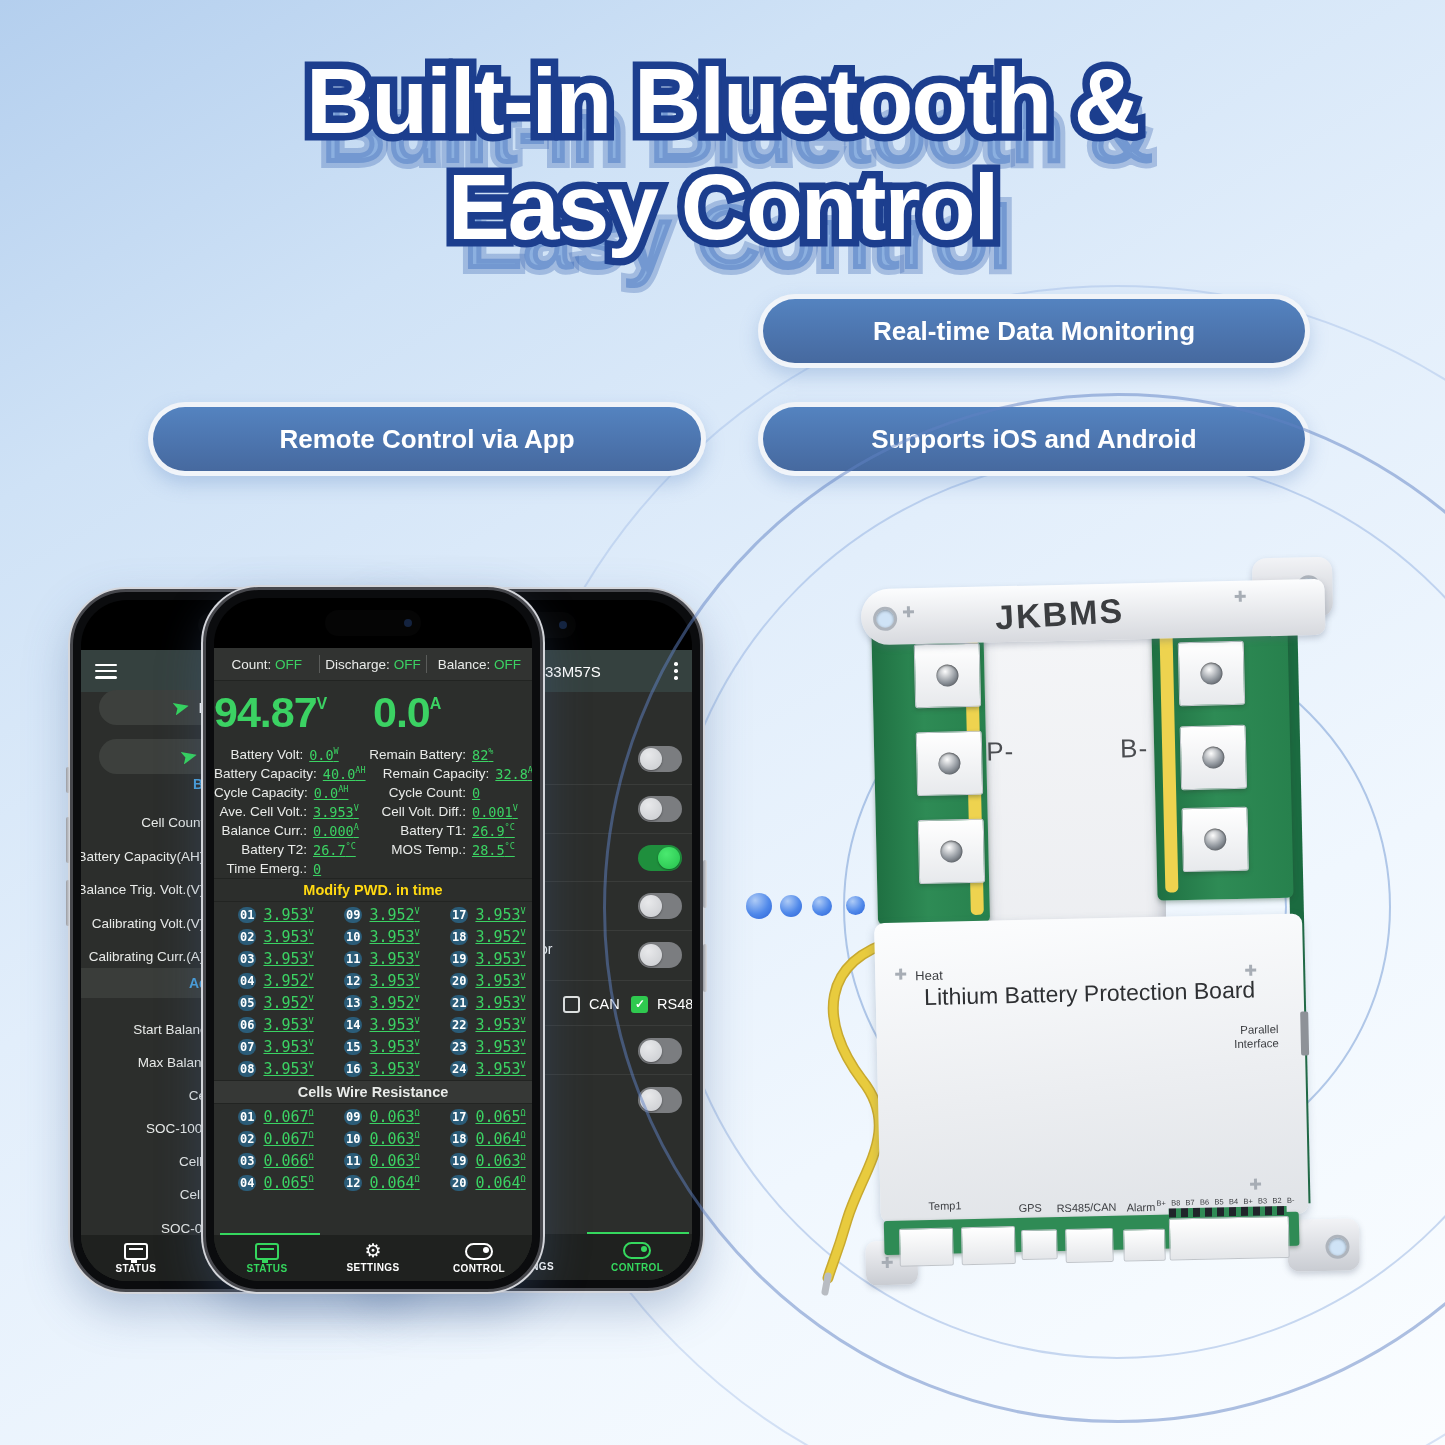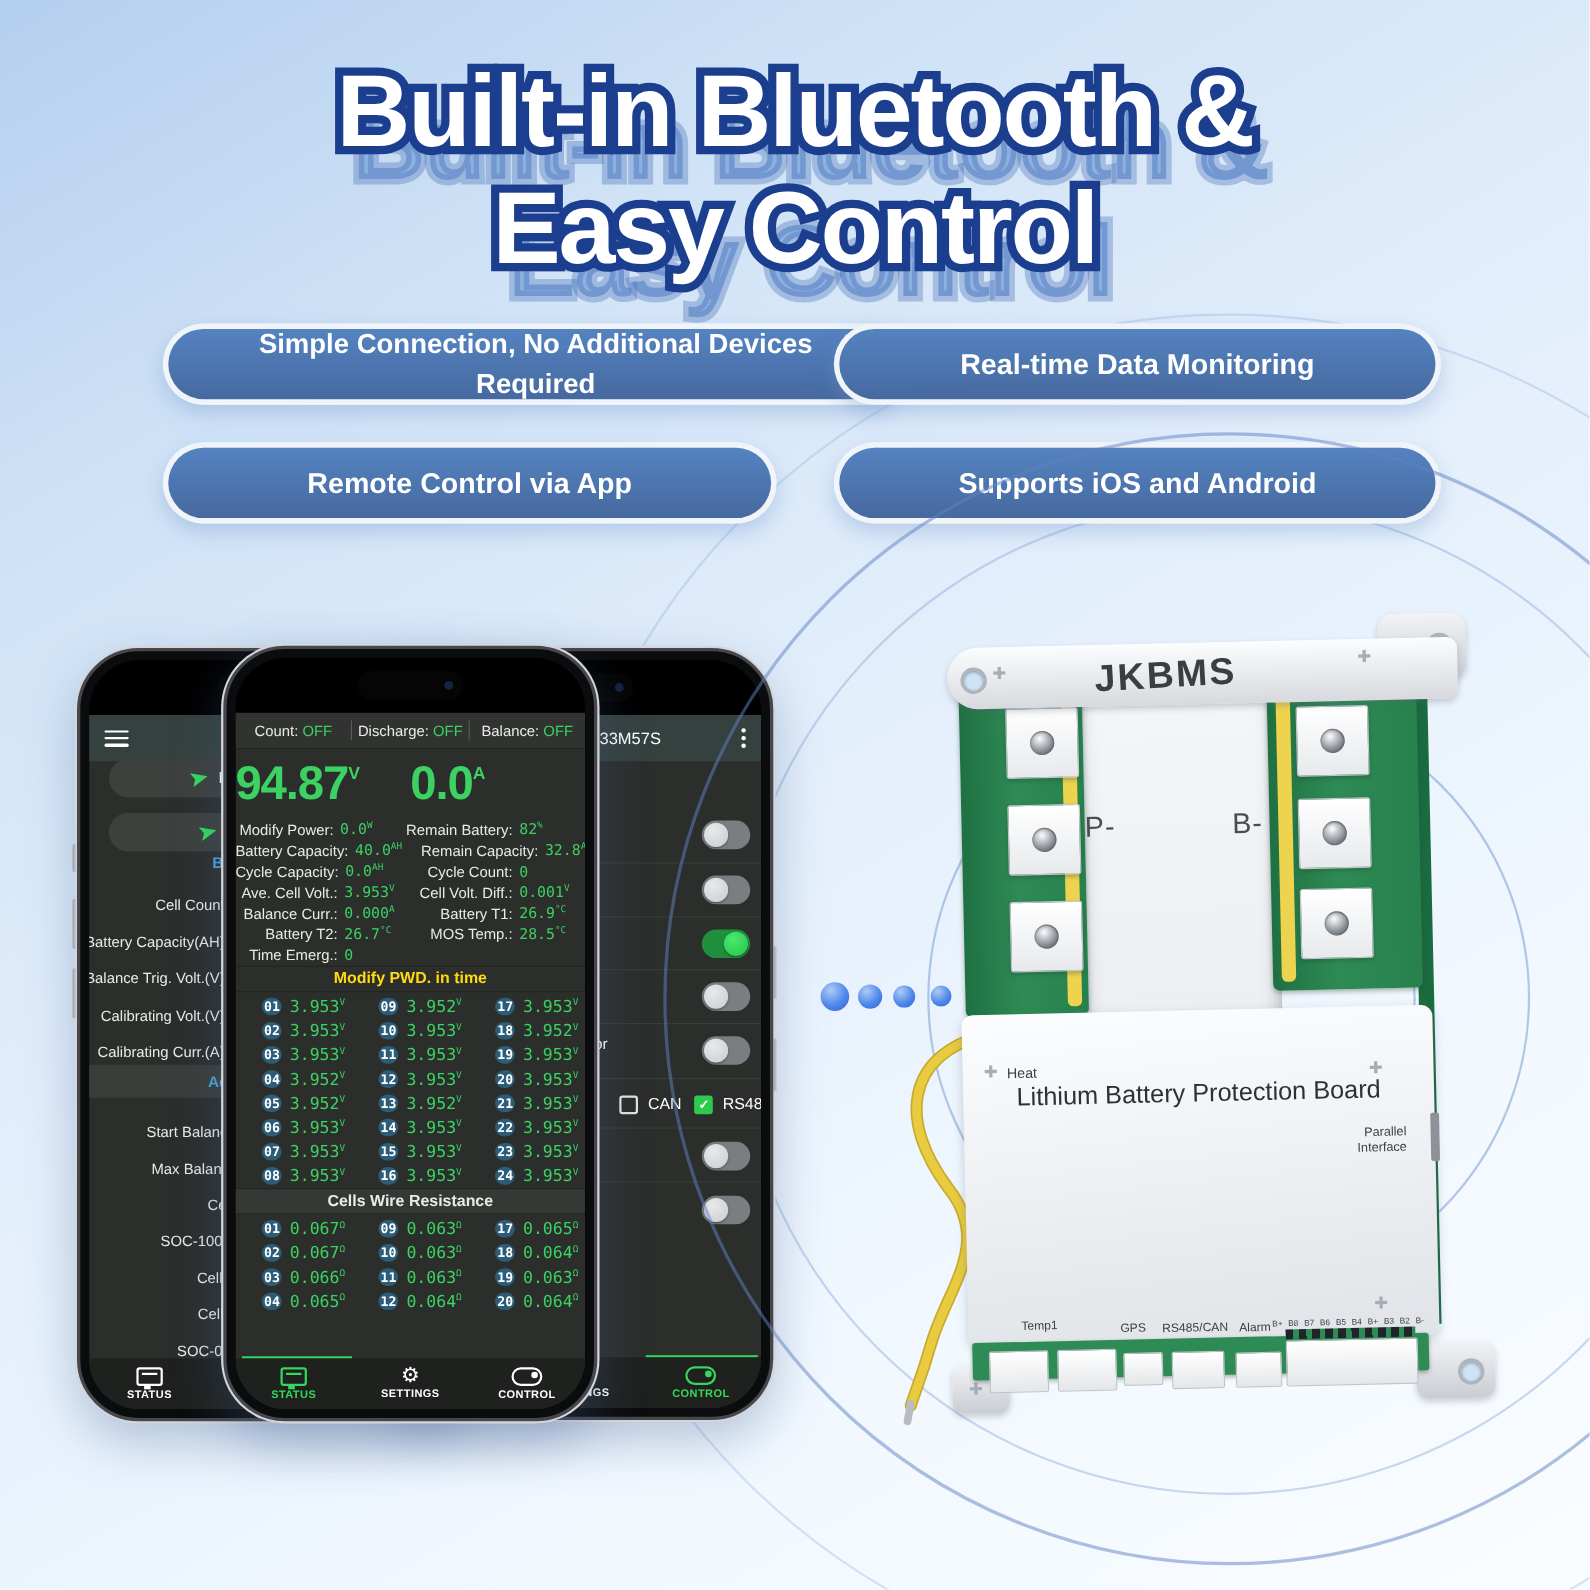--- a/index.html
+++ b/index.html
@@ -46,21 +46,21 @@
 
   .app{position:absolute;left:0;right:0;top:50px;bottom:0;background:#2c2e2c;color:#e9ebe9;
     font-size:14px;overflow:hidden;}
   .apphdr{height:42px;background:#35413f;display:flex;align-items:center;padding:0 14px;position:relative;}
   .apphdr .ttl{position:absolute;left:0;right:0;text-align:center;font-size:15px;color:#fff;}
   .burger{width:22px;height:15px;display:flex;flex-direction:column;justify-content:space-between;}
   .burger i{display:block;height:2.6px;background:#fff;border-radius:2px;}
   .vdots{margin-left:auto;display:flex;flex-direction:column;gap:3.2px;}
   .vdots i{width:3.6px;height:3.6px;border-radius:50%;background:#fff;}
 
-  .mono{font-family:"DejaVu Sans Mono",monospace;}
+  .mono{font-family:"DejaVu Sans Mono",monospace;text-decoration:underline;}
   .grn{color:#3bd263;} .blu{color:#4aa3e0;} .red{color:#f23c30;}
 
   
   .statusrow{height:32px;display:flex;align-items:center;background:#313331;border-bottom:1px solid #222422;
     font-size:13.5px;}
   .statusrow .seg{flex:1;text-align:center;white-space:nowrap;}
   .statusrow .sep{width:1px;height:18px;background:#5a5c5a;}
   .gauge{height:62px;display:flex;align-items:center;}
   .gauge .gv{flex:1;text-align:left;font-size:43px;font-weight:bold;color:#3bd263;letter-spacing:-1px;}
   .gauge sup{font-size:16px;font-weight:bold;vertical-align:18px;letter-spacing:0;}
@@ -185,23 +185,20 @@
     <div class="title-layer t-outline">
       <div>Built-in Bluetooth &amp;</div>
         <div>Easy Control</div>
     </div>
     <div class="title-layer t-fill">
       <div>Built-in Bluetooth &amp;</div>
         <div>Easy Control</div>
     </div>
   </div>
 
-  <div class="pill p1">
-      <span>Simple Connection, No Additional Devices Required</span>
-    </div>
   <div class="pill p2">
       <span>Real-time Data Monitoring</span>
     </div>
   <div class="pill p4">
       <span>Supports iOS and Android</span>
     </div>
   <div class="pill p3">
       <span>Remote Control via App</span>
     </div>
 
@@ -428,21 +425,21 @@
           <span class="sep"></span>
           <span class="seg"><span>Balance:</span> <span class="grn">OFF</span></span>
         </div>
         <div class="gauge">
           <span class="gv"><span>94.87</span><sup>V</sup></span>
           <span class="gv"><span>0.0</span><sup>A</sup></span>
         </div>
         <div class="info">
             <div class="info-row">
               <div class="info-half">
-                <span class="ilabel">Modify Power:</span>
+                <span class="ilabel">Battery Volt:</span>
                 <span class="ival mono">0.0<sup>W</sup></span>
               </div>
               <div class="info-half">
                 <span class="ilabel">Remain Battery:</span>
                 <span class="ival mono">82<sup>%</sup></span>
               </div>
             </div>
             <div class="info-row">
               <div class="info-half">
                 <span class="ilabel">Battery Capacity:</span>

